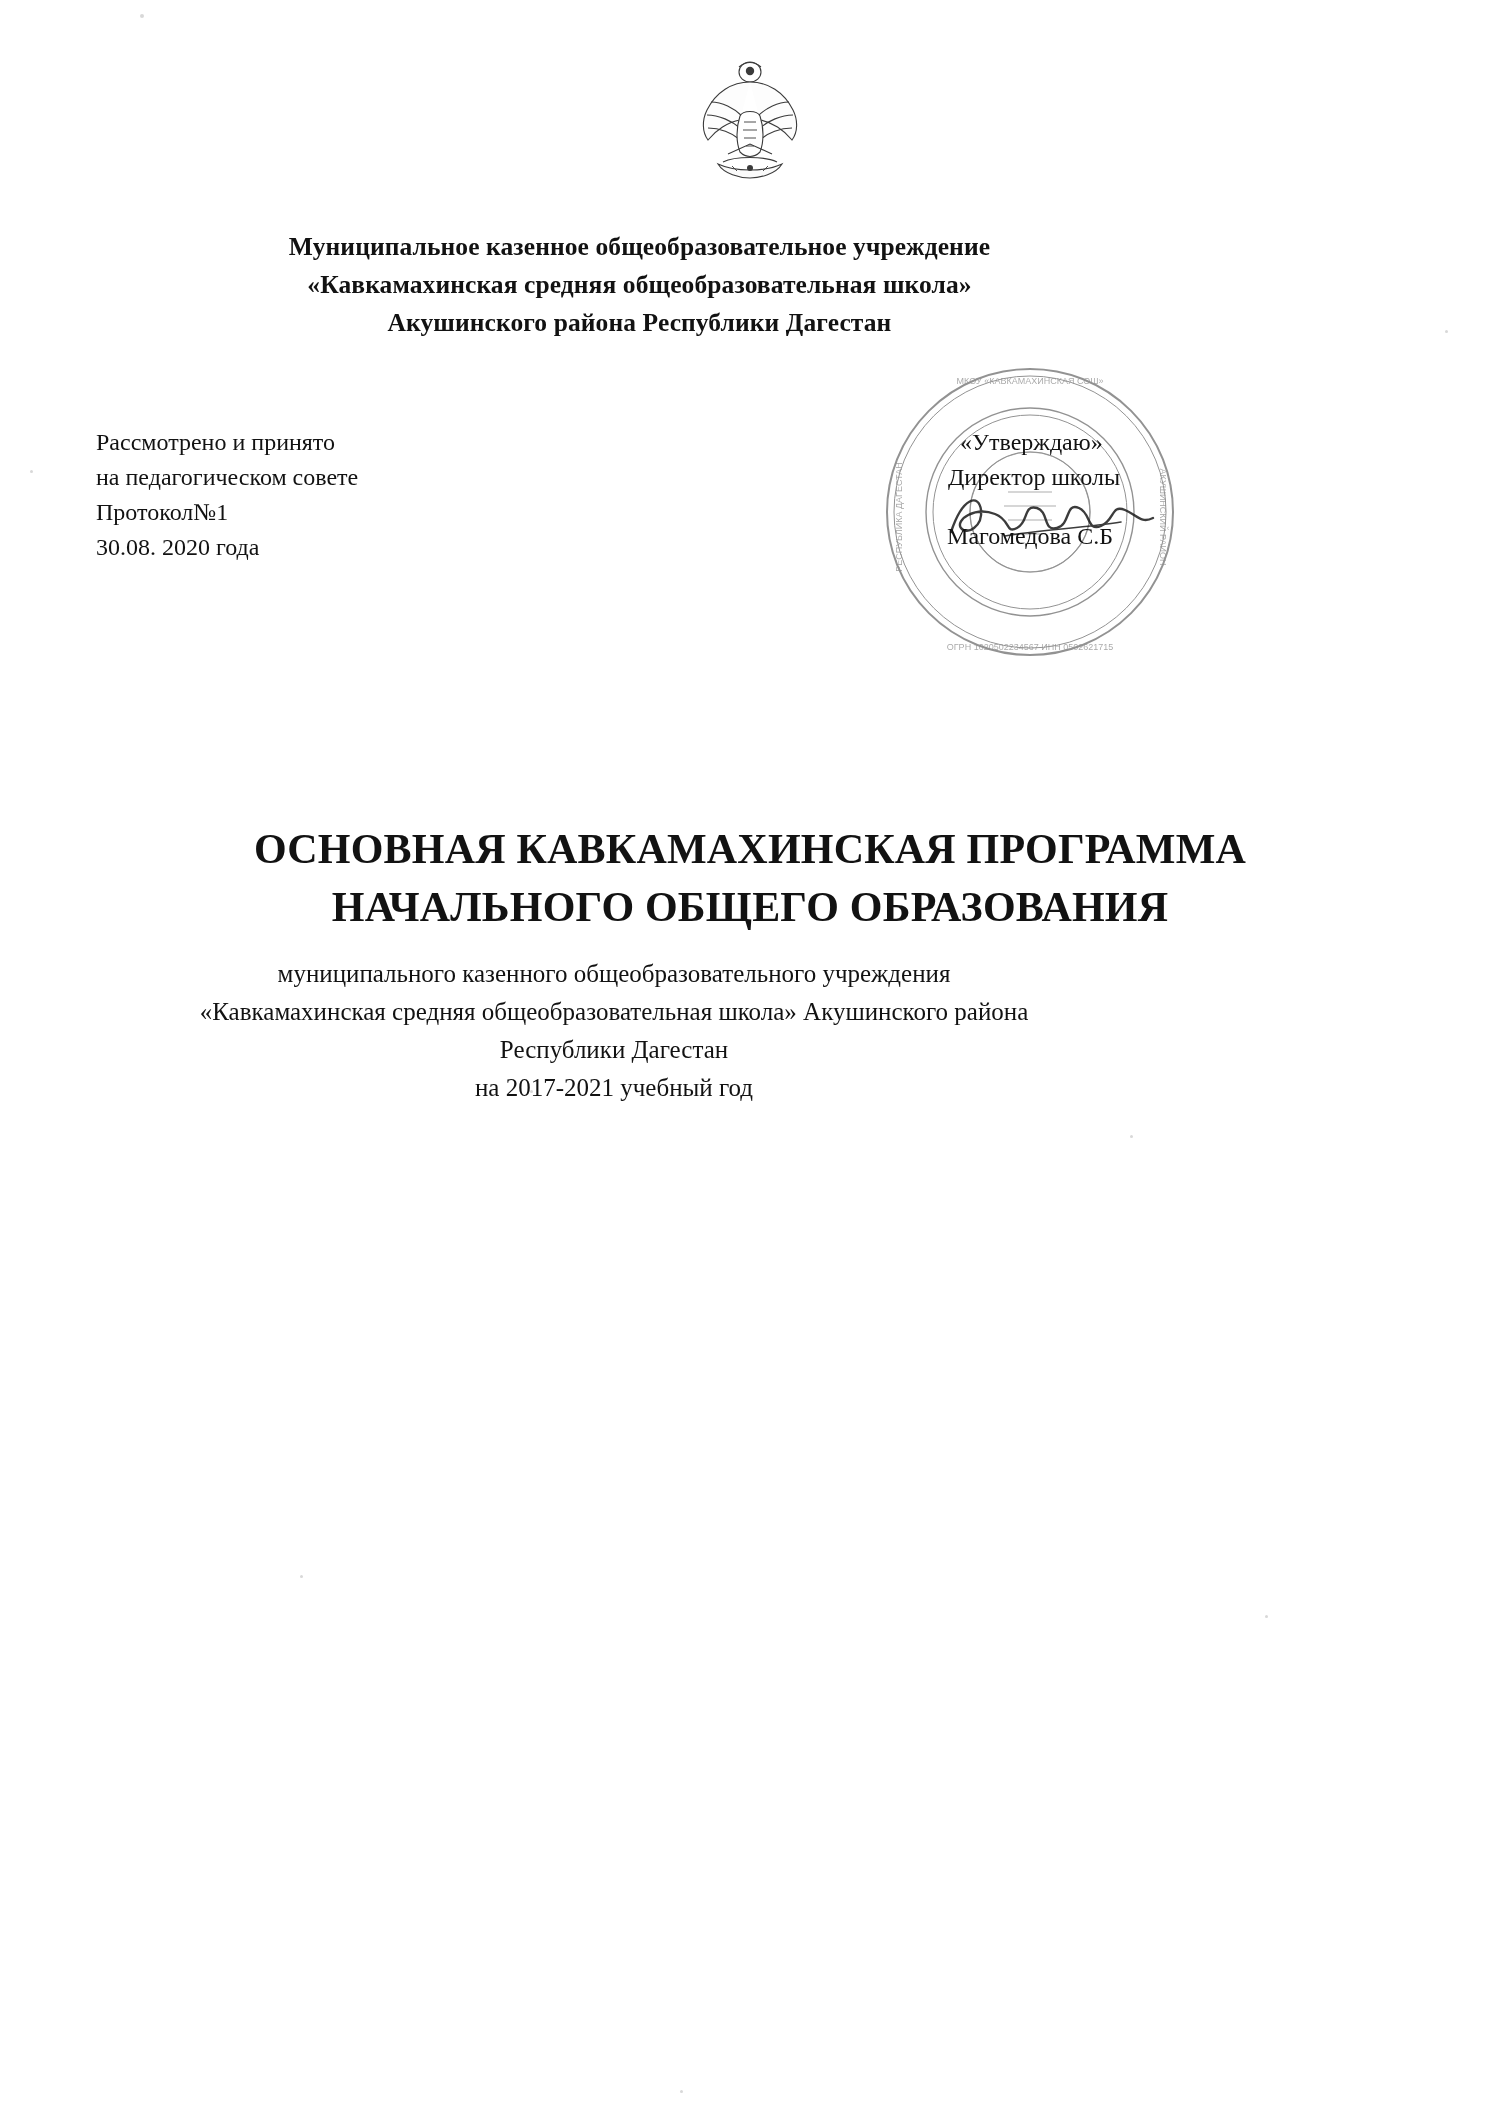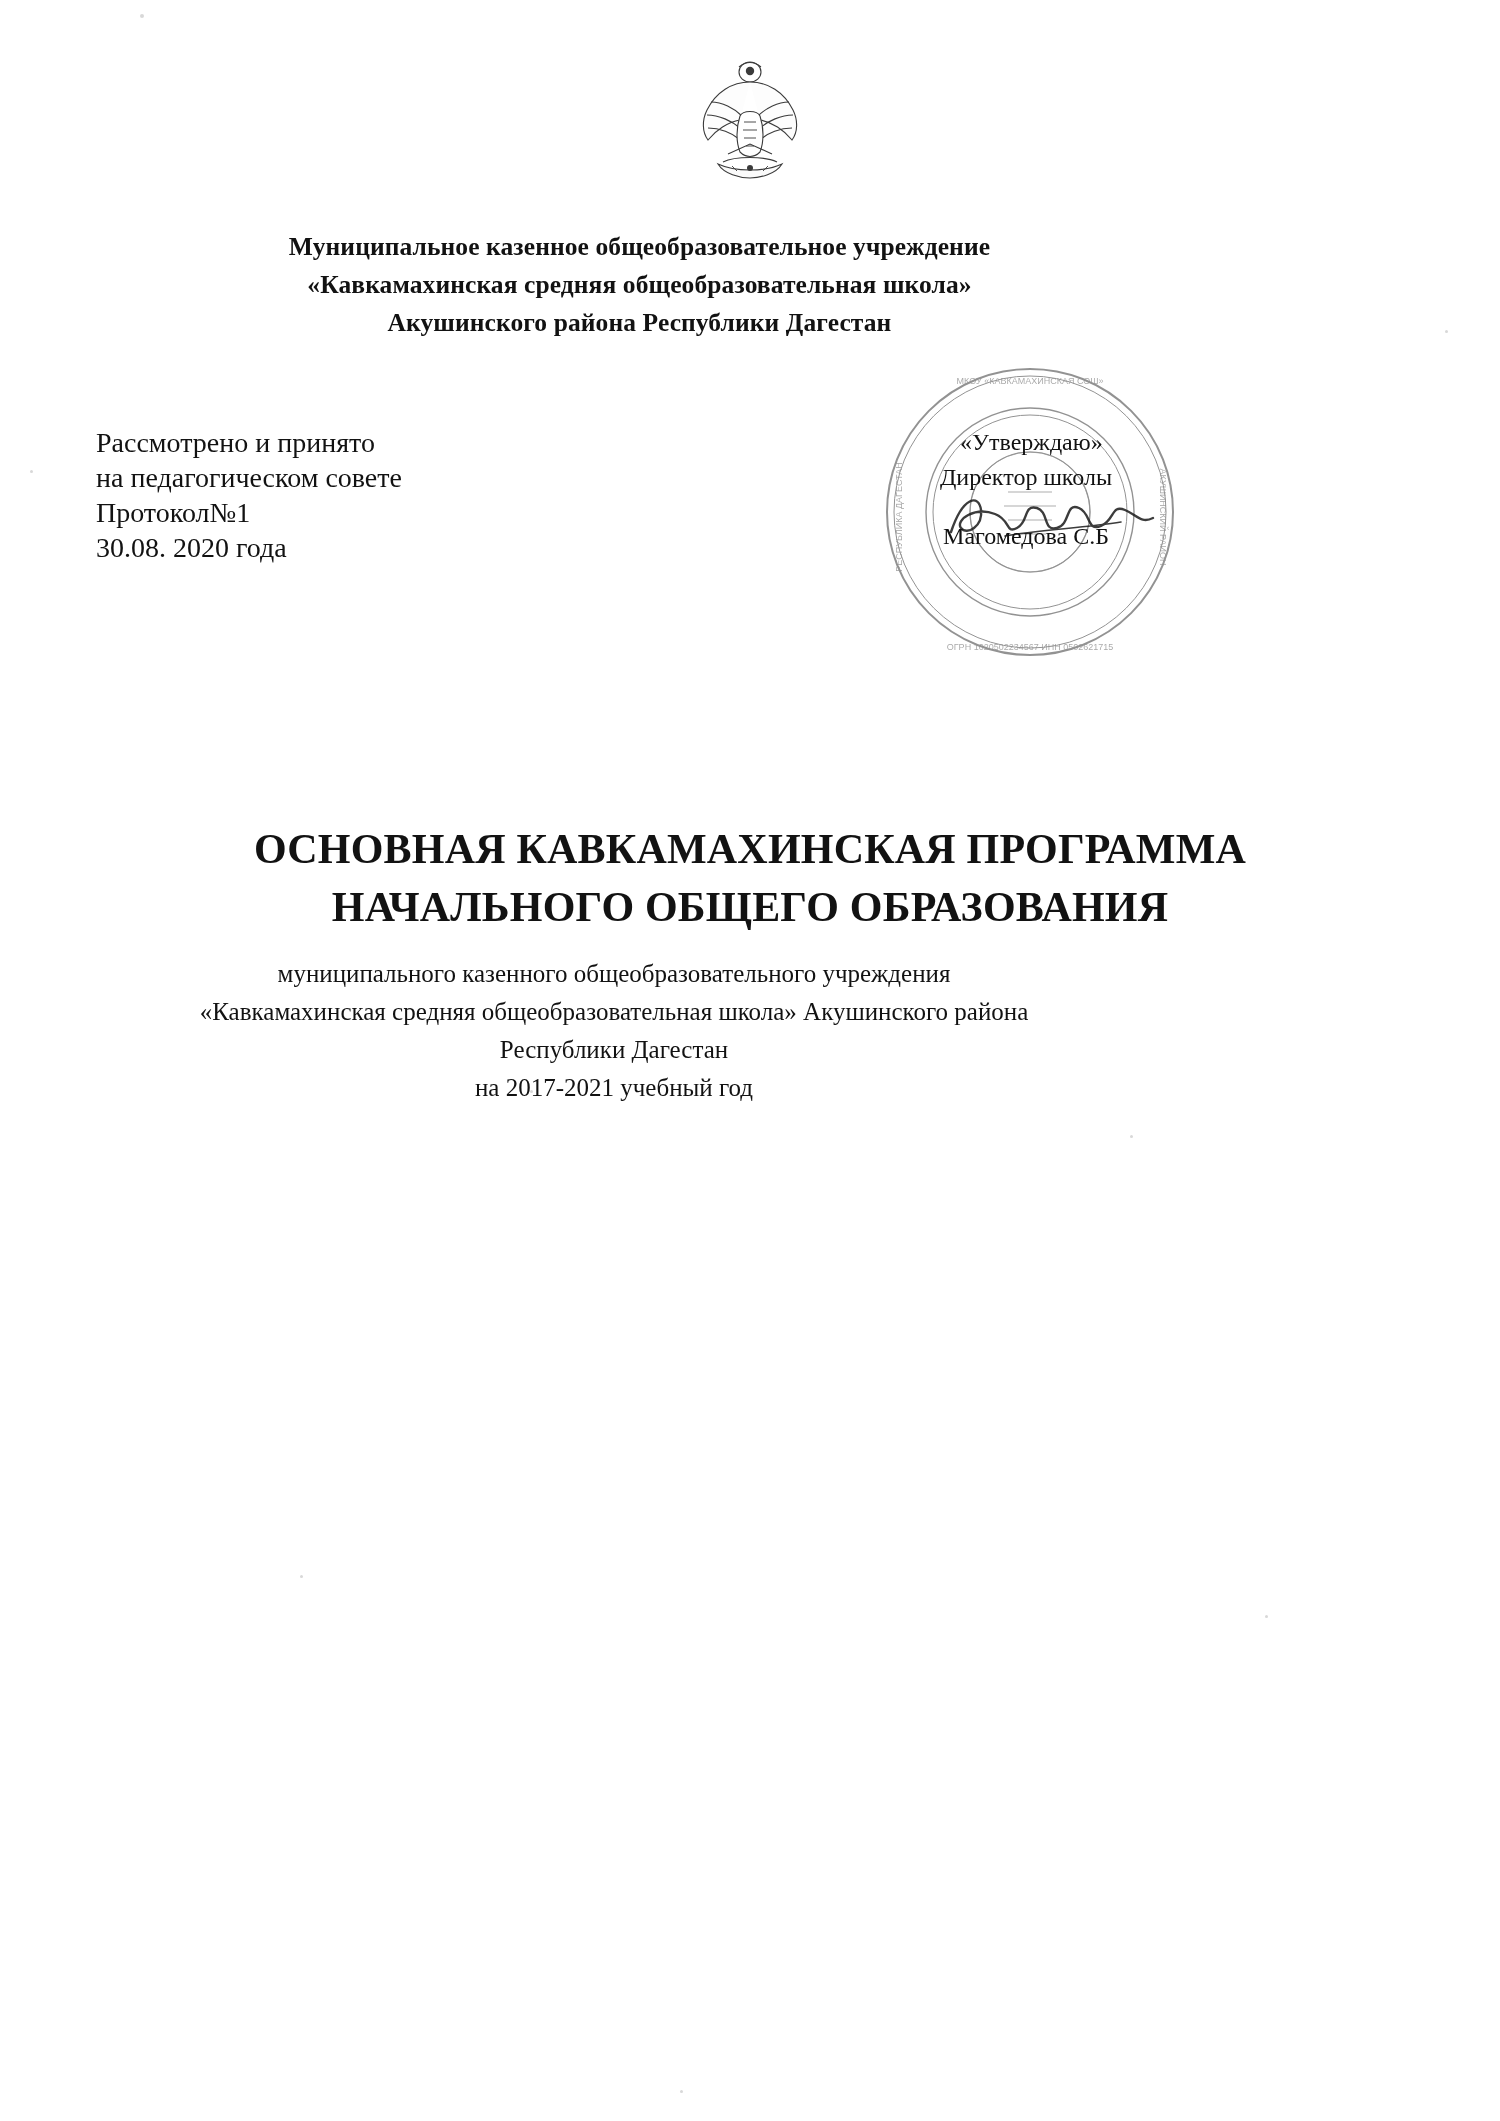--- a/index.html
+++ b/index.html
@@ -47,39 +47,39 @@
   }
   .school-header div {
     white-space: nowrap;
   }
 
   
   .approval-left {
     position: absolute;
     top: 425px;
     left: 96px;
-    font-size: 28px;
+    font-size: 24px;
     line-height: 35px;
   }
   .approval-left div {
     white-space: nowrap;
   }
 
   
   .approval-right {
     position: absolute;
     top: 425px;
     left: 940px;
     font-size: 24px;
     line-height: 35px;
     text-align: left;
     z-index: 3;
   }
   .approval-right .line1 { margin-left: 20px; }
-  .approval-right .line2 { margin-left: 0px; }
+  .approval-right .line2 { margin-left: 8px; }
   .approval-right .line3 {
     margin-top: 24px;
     text-align: center;
   }
 
   
   .stamp {
     position: absolute;
     top: 362px;
     left: 880px;

